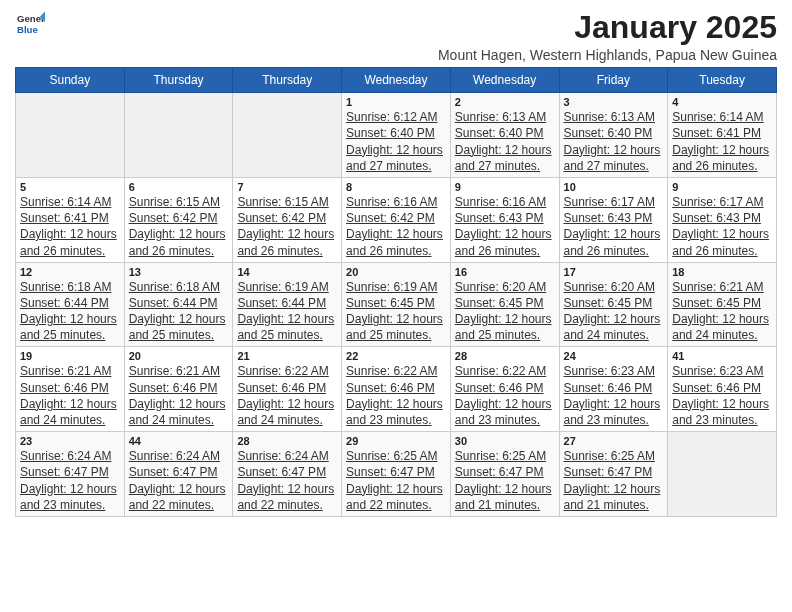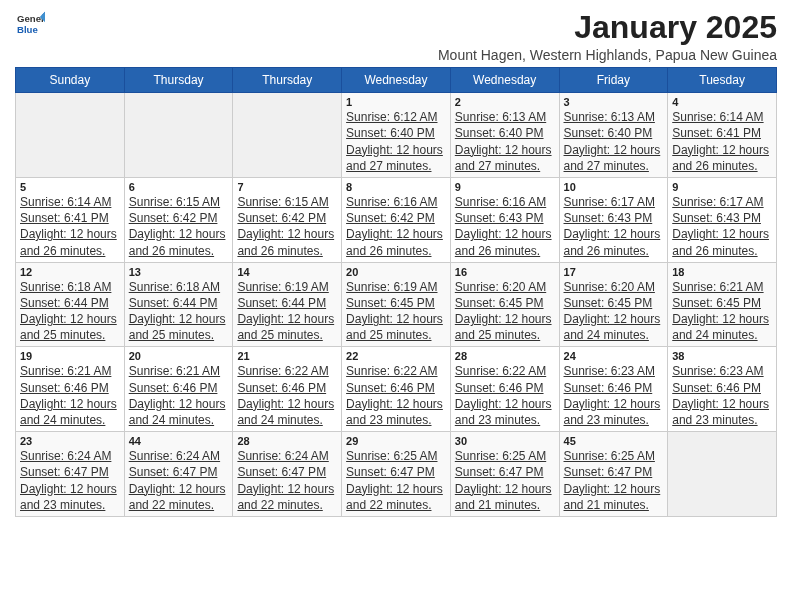--- a/index.html
+++ b/index.html
@@ -295,21 +295,21 @@
 and 23 minutes.</div>
           </td>
           <td>
             <span class="day-num">24</span>
             <div class="day-info" style="white-space: pre-line;">Sunrise: 6:23 AM
 Sunset: 6:46 PM
 Daylight: 12 hours
 and 23 minutes.</div>
           </td>
           <td>
-            <span class="day-num">38</span>
+            <span class="day-num">41</span>
             <div class="day-info" style="white-space: pre-line;">Sunrise: 6:23 AM
 Sunset: 6:46 PM
 Daylight: 12 hours
 and 23 minutes.</div>
           </td>
         </tr>
         <tr>
           <td>
             <span class="day-num">23</span>
             <div class="day-info" style="white-space: pre-line;">Sunrise: 6:24 AM
@@ -339,21 +339,21 @@
 and 22 minutes.</div>
           </td>
           <td>
             <span class="day-num">30</span>
             <div class="day-info" style="white-space: pre-line;">Sunrise: 6:25 AM
 Sunset: 6:47 PM
 Daylight: 12 hours
 and 21 minutes.</div>
           </td>
           <td>
-            <span class="day-num">45</span>
+            <span class="day-num">27</span>
             <div class="day-info" style="white-space: pre-line;">Sunrise: 6:25 AM
 Sunset: 6:47 PM
 Daylight: 12 hours
 and 21 minutes.</div>
           </td>
           <td class="empty"></td>
         </tr>
       </tbody>
   </table>
 </div>

